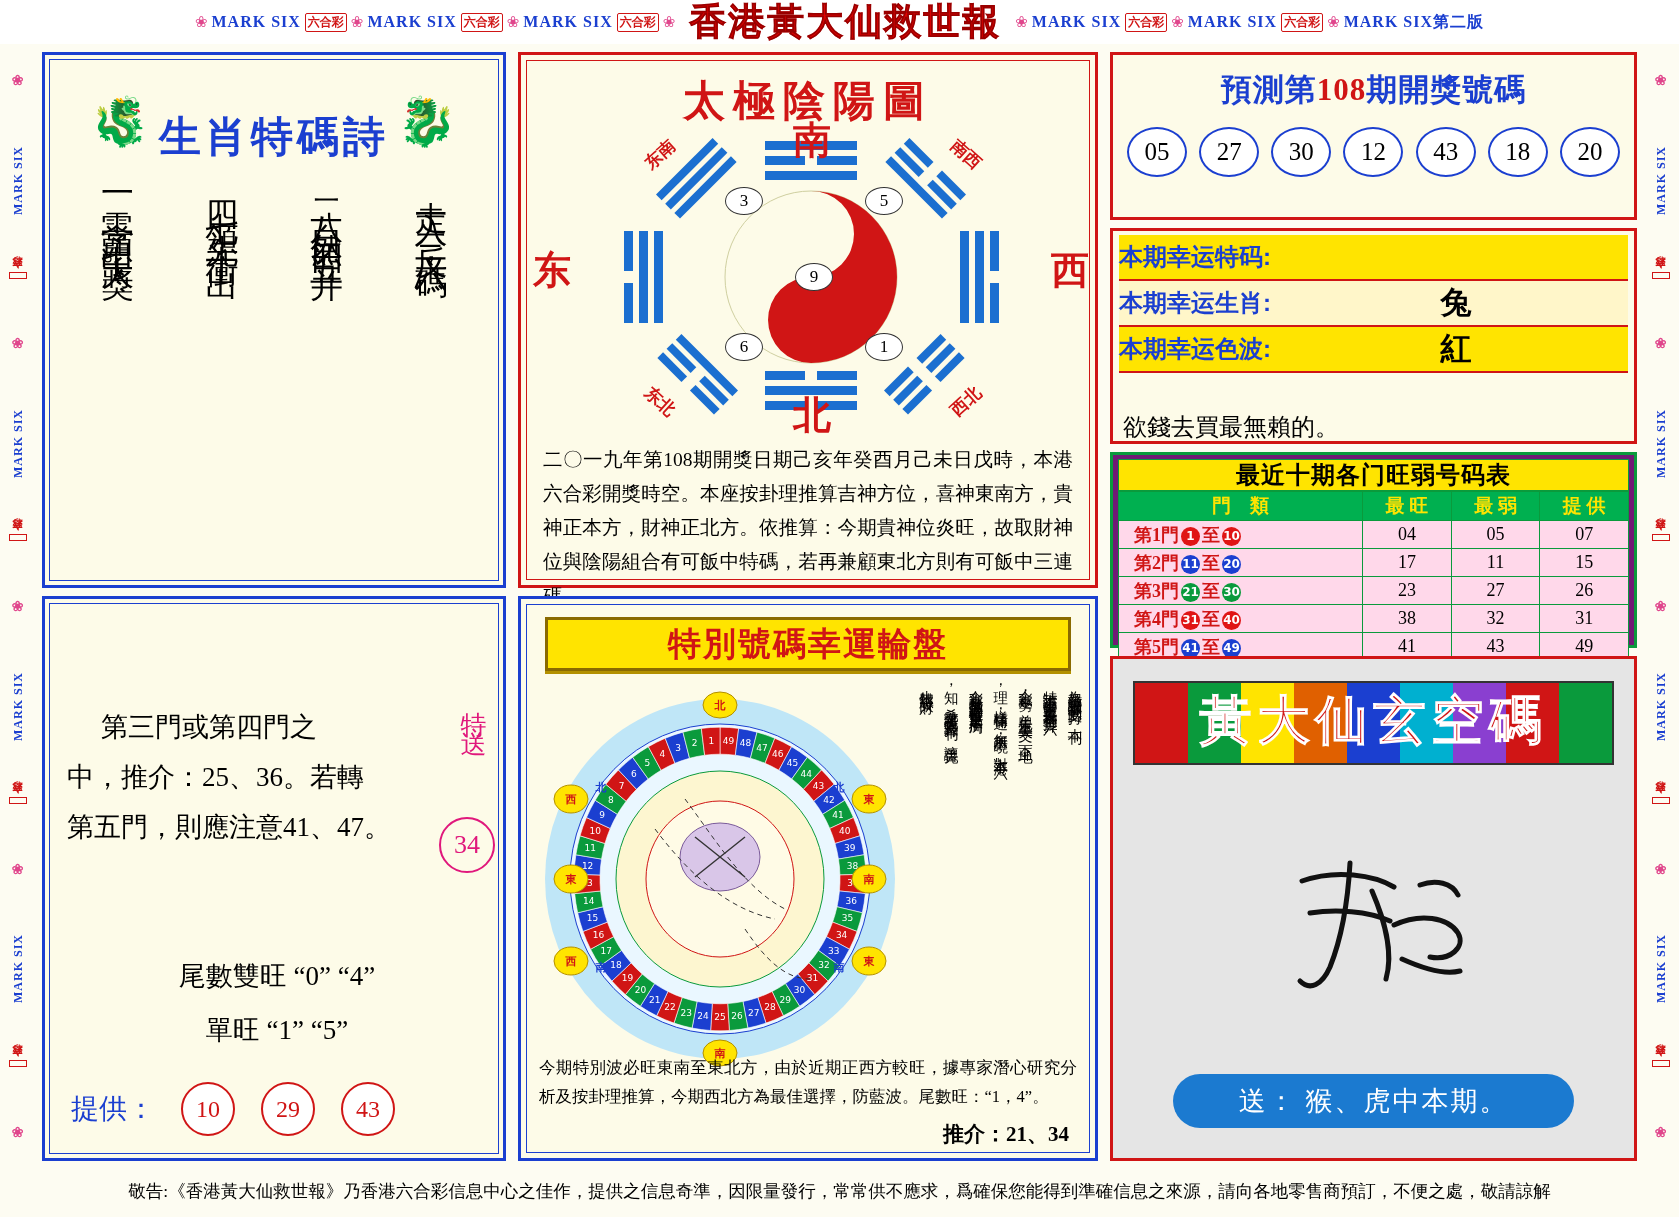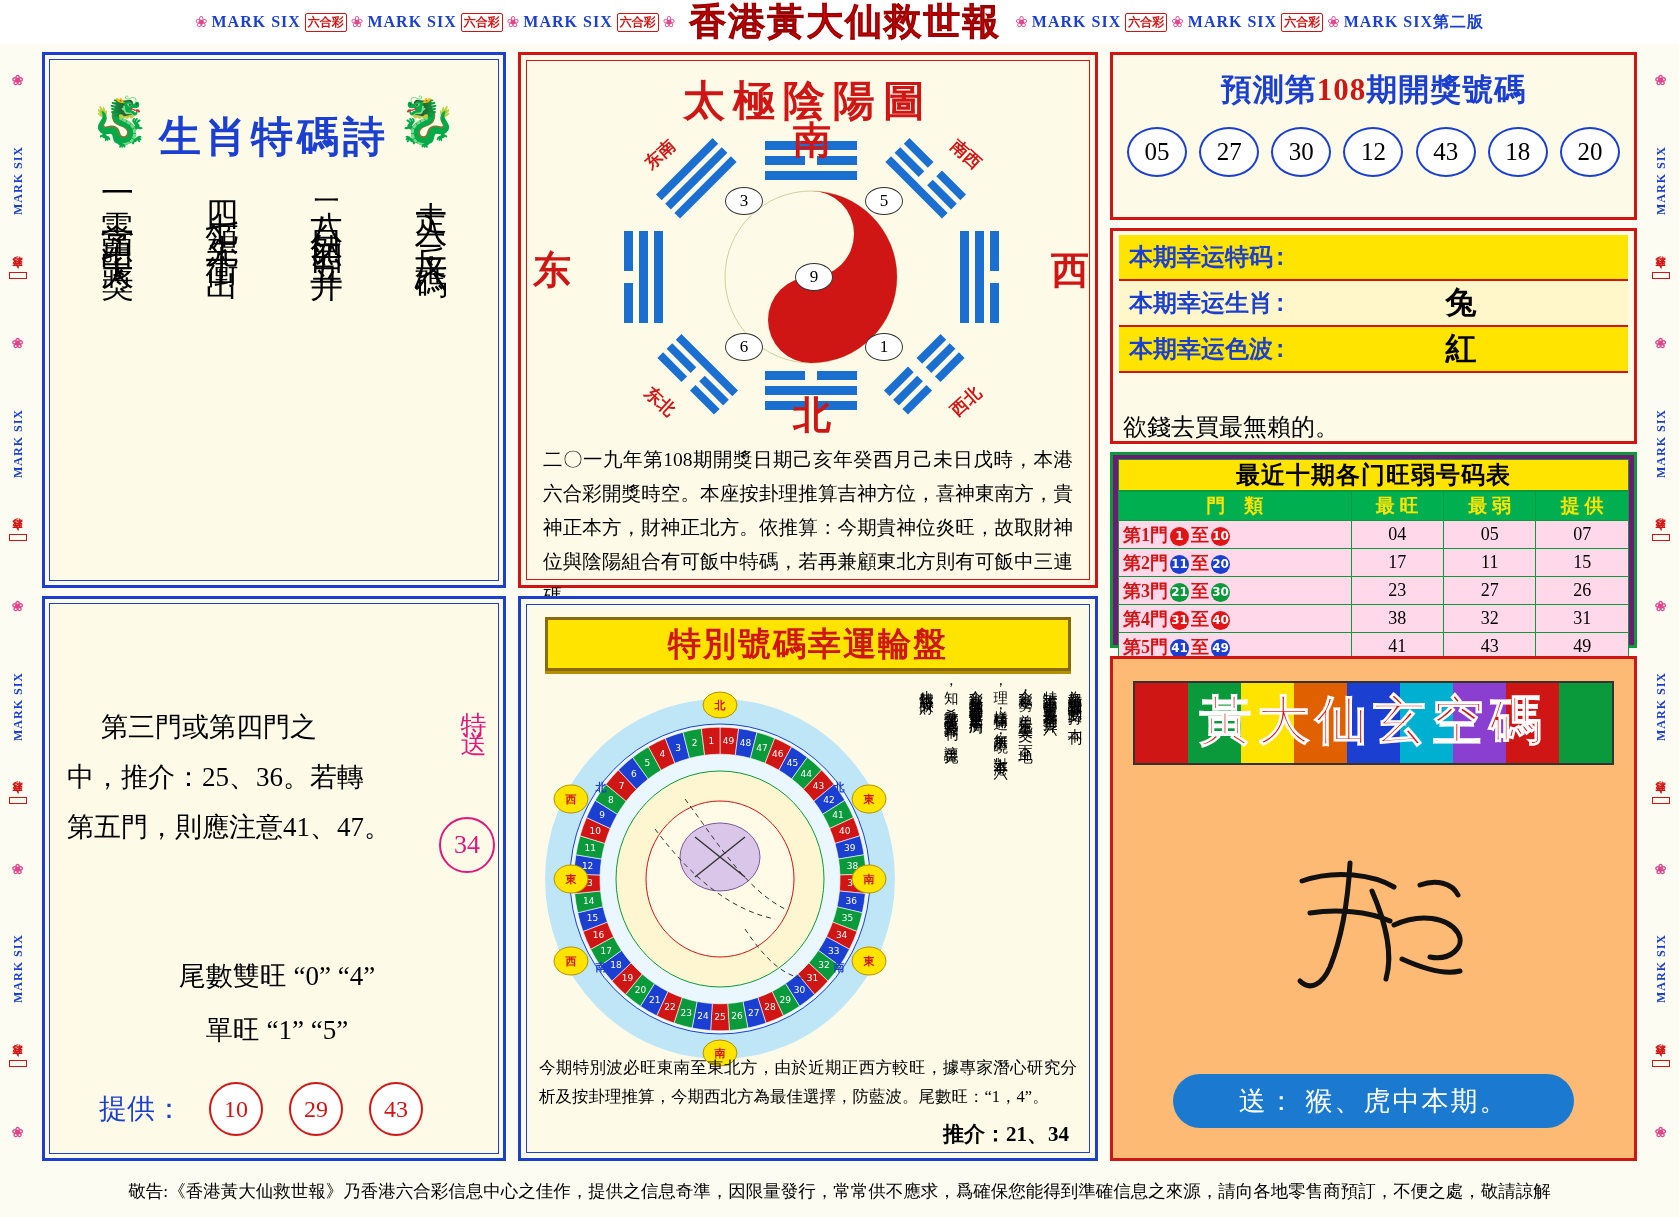--- a/index.html
+++ b/index.html
@@ -101,21 +101,21 @@
     border:2px solid #e0187c;color:#e0187c;display:flex;align-items:center;justify-content:center;
     font-size:26px;font-family:"Liberation Serif",serif;
   }
   .tema-tail{
     position:absolute;left:22px;top:350px;right:16px;
     font-family:"Liberation Serif",serif;font-size:27px;line-height:2;color:#000;text-align:center;
   }
   .tema-prov{
     position:absolute;left:26px;bottom:22px;right:20px;
     display:flex;align-items:center;gap:26px;
-    font-family:"Liberation Serif",serif;font-size:28px;color:#1b3fd0;margin-left:28px;
+    font-family:"Liberation Serif",serif;font-size:28px;color:#1b3fd0;
   }
   .pball{
     width:50px;height:50px;border-radius:50%;border:2px solid #d01515;color:#d01515;
     display:flex;align-items:center;justify-content:center;font-size:24px;background:#fff;
   }
 
   
   #p-taiji{
     left:482px;top:8px;width:580px;height:536px;
     border:3px solid #d01515;background:#fdfbe8;
@@ -190,22 +190,22 @@
   
   #p-lucky{
     left:1074px;top:184px;width:527px;height:216px;
     border:3px solid #d01515;background:#fdfbe8;
   }
   .lrow{
     position:absolute;left:6px;right:6px;height:44px;
     display:flex;align-items:center;border-bottom:2px solid #d01515;
   }
   .lrow .lbl{
-    width:168px;font-family:Liberation Mono, monospace;font-size:24px;color:#1b3fd0;
-    padding-left:10px;font-weight:bold;
+    width:168px;font-family:Liberation Sans, sans-serif;font-size:24px;color:#1b3fd0;
+    font-weight:bold;
   }
   .lrow .val{
     flex:1;text-align:center;font-family:"Liberation Serif",serif;font-size:27px;color:#000;letter-spacing:3px;
   }
   .lrow.r1{top:4px;background:#ffe400;}
   .lrow.r2{top:50px;background:#fff6c9;}
   .lrow.r3{top:96px;background:#ffe400;}
   .lrow .val.big{font-size:31px;font-weight:bold;}
   .poemline{
     position:absolute;left:10px;right:10px;top:144px;
@@ -231,33 +231,33 @@
   table.mt{
     position:absolute;left:5px;top:36px;width:511px;
     border-collapse:collapse;font-family:"Liberation Serif",serif;
   }
   table.mt th{
     background:#00b050;color:#ffe400;font-size:19px;height:26px;border:1px solid #0a9a3c;font-weight:bold;
   }
   table.mt td{
     border:1px solid #0a9a3c;height:25px;font-size:18px;text-align:center;background:#ffd8ea;color:#000;
   }
-  table.mt td.men{color:#d01515;font-weight:bold;background:#ffd8ea;text-align:left;padding-left:4px;white-space:nowrap;}
+  table.mt td.men{color:#d01515;font-weight:bold;background:#ffd8ea;text-align:left;padding-left:15px;white-space:nowrap;}
   .minib{
     display:inline-block;width:19px;height:19px;line-height:19px;border-radius:50%;
     font-size:12px;color:#fff;text-align:center;vertical-align:middle;margin:0 2px;font-family:"DejaVu Sans",sans-serif;
   }
   .b-red{background:#e01515;}
   .b-blue{background:#1b3fd0;}
   .b-green{background:#0a9a3c;}
 
   
   #p-brand{
     left:1074px;top:612px;width:527px;height:505px;
-    border:3px solid #d01515;background:#fdba74;
+    border:3px solid #d01515;background:#e5e5e5;
   }
   .brand-bar{
     position:absolute;left:20px;right:20px;top:22px;height:80px;
     display:flex;border:2px solid #333;
   }
   .brand-bar .seg{flex:1;}
   .brand-text{
     position:absolute;left:20px;right:20px;top:22px;height:80px;
     display:flex;align-items:center;justify-content:center;
     font-family:"Liberation Serif",serif;font-size:52px;font-weight:bold;color:#d01515;letter-spacing:6px;

